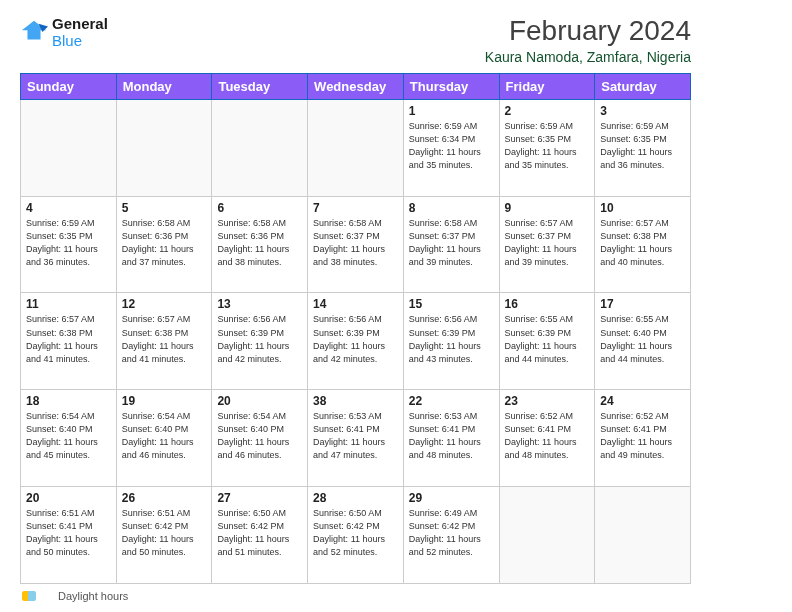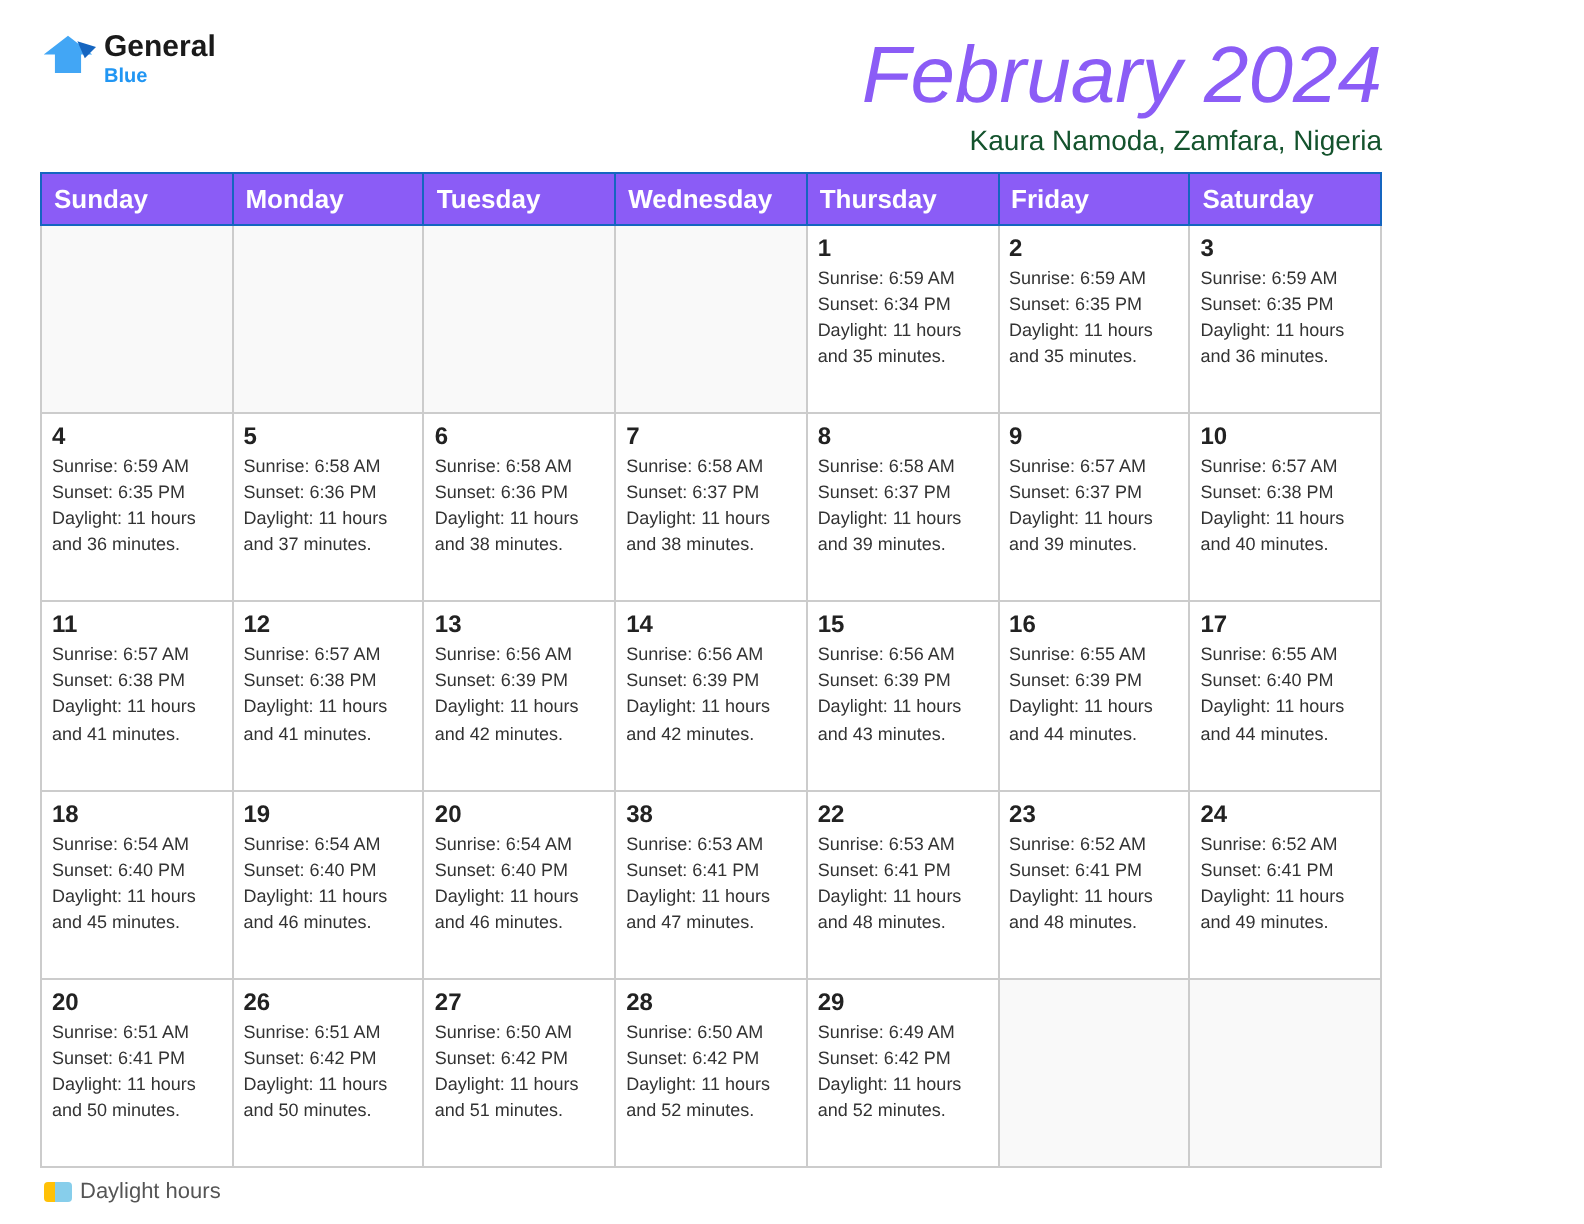--- a/index.html
+++ b/index.html
@@ -29,25 +29,24 @@
       gap: 4px;
     }
     .logo-bird {
       width: 28px;
       height: 28px;
     }
     .title-block {
       text-align: right;
     }
     .main-title {
-      font-size: 40px;
+      font-size: 28px;
       font-weight: normal;
-      color: #8b5cf6;
+      color: #404040;
       line-height: 1.1;
-      font-style: italic;
     }
     .subtitle {
       font-size: 14px;
       color: #14532d;
       margin-top: 2px;
     }
     .calendar {
       flex: 1;
       border: 1px solid #ccc;
       border-collapse: collapse;
@@ -83,21 +82,21 @@
       margin-bottom: 2px;
     }
     .day-info {
       font-size: 9px;
       color: #333;
       line-height: 1.45;
     }
     .footer {
       display: flex;
       align-items: center;
-      gap: 4px;
+      gap: 22px;
       margin-top: 6px;
       padding-left: 2px;
     }
     .footer-icon {
       width: 14px;
       height: 10px;
       background: linear-gradient(to right, #FFC107 0%, #FFC107 40%, #87CEEB 40%, #87CEEB 100%);
       border-radius: 2px;
     }
     .footer-label {
@@ -110,21 +109,21 @@
 
 <div class="page">
   <div class="header">
     <div class="logo">
       <svg class="logo-bird" viewBox="0 0 30 30" xmlns="http://www.w3.org/2000/svg">
         <polygon points="15,2 28,12 22,12 22,22 8,22 8,12 2,12" fill="#2196F3" opacity="0.85"></polygon>
         <polygon points="20,5 30,8 24,14" fill="#1565C0"></polygon>
       </svg>
       <div>
         <div style="font-size:15px;font-weight:bold;color:#1a1a1a;line-height:1.1;">General</div>
-        <div style="font-size:10px;font-weight:bold;color:#2196F3;line-height:1.1;">Blue</div>
+        <div style="font-size:15px;font-weight:normal;color:#2196F3;line-height:1.1;">Blue</div>
       </div>
     </div>
     <div class="title-block">
       <div class="main-title">February 2024</div>
       <div class="subtitle">Kaura Namoda, Zamfara, Nigeria</div>
     </div>
   </div>
 
   <table class="calendar">
     <thead>

